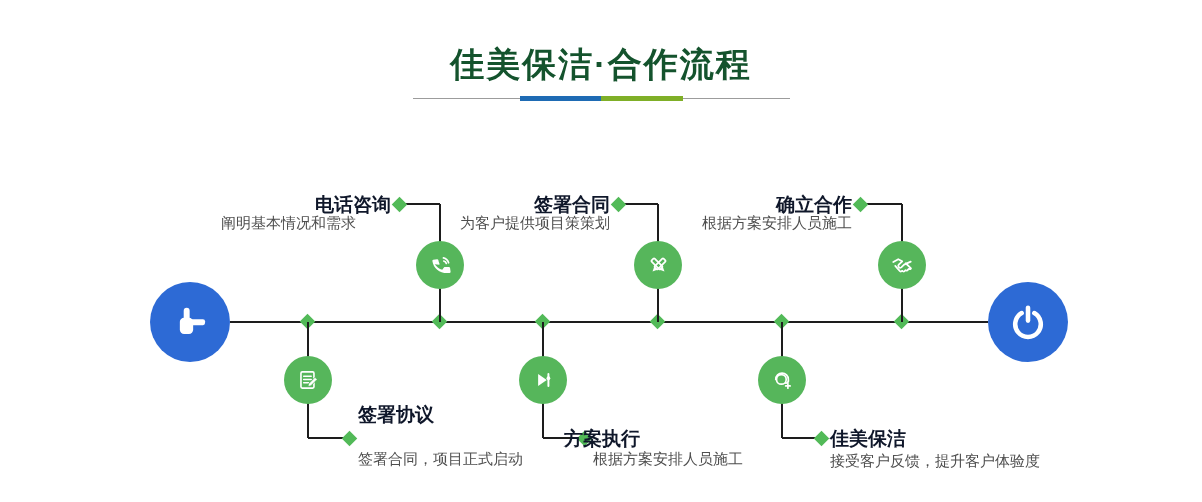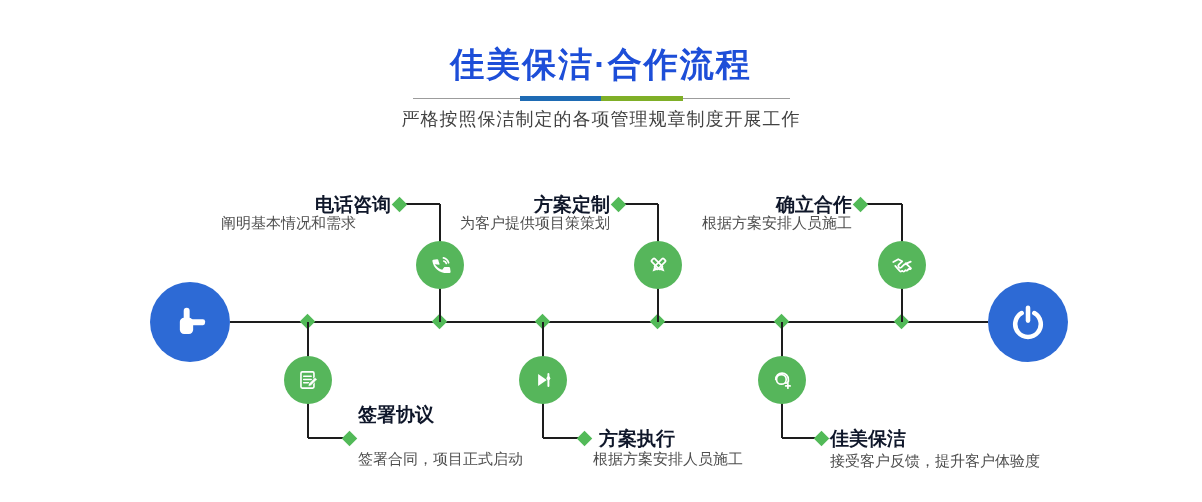--- a/index.html
+++ b/index.html
@@ -12,21 +12,21 @@
     overflow: hidden;
   }
   
   .page-title {
     position: absolute;
     left: 0; right: 0;
     top: 42px;
     text-align: center;
     font-size: 34px;
     font-weight: bold;
-    color: #1d4ed8;
+    color: #14532d;
     letter-spacing: 2px;
   }
   .divider-base {
     position: absolute;
     left: 413px; top: 98px;
     width: 377px; height: 1px;
     background: #9c9c9c;
   }
   .divider-blue {
     position: absolute;
@@ -108,21 +108,20 @@
 </style>
 </head>
 <body>
 
 <div class="canvas">
 
   <div class="page-title">佳美保洁·合作流程</div>
   <div class="divider-base"></div>
   <div class="divider-blue"></div>
   <div class="divider-green"></div>
-  <div class="page-subtitle">严格按照保洁制定的各项管理规章制度开展工作</div>
 
   <div class="main-line"></div>
 
   <div class="end-circle" style="left:150px; top:282px;">
     <span>
       <svg width="42" height="42" viewBox="0 0 24 24">
         <g fill="#ffffff">
           <rect x="6.2" y="9.6" width="7.6" height="9.2" rx="2.4"></rect>
           <rect x="8.4" y="3.8" width="3.4" height="7.4" rx="1.7"></rect>
           <rect x="11.2" y="10.4" width="9.4" height="3.4" rx="1.2"></rect>
@@ -161,21 +160,21 @@
           <path d="M14.9 8a3.2 3.2 0 0 1 2.3 2.2" stroke="#ffffff" stroke-width="1.5" fill="none" stroke-linecap="round"></path>
         </svg>
       </span>
     </div>
   </div>
 
   <div>
     <div class="vline" style="left:657px; top:204px; height:118px;"></div>
     <div class="hline" style="left:618px; top:203px; width:40px;"></div>
     <div class="diamond" style="left:613px; top:199px;"></div>
-    <div class="step-title ta-r" style="right:592px; top:192px;">方案定制</div>
+    <div class="step-title ta-r" style="right:592px; top:192px;">签署合同</div>
     <div class="step-sub ta-r" style="right:592px; top:214px;margin-left:23px;">为客户提供项目策策划</div>
     <div class="step-circle" style="left:634px; top:241px;">
       <span>
         <svg width="27" height="27" viewBox="0 0 24 24">
           <g transform="rotate(45 12 12)">
             <rect x="10.1" y="4.5" width="3.8" height="11" rx="0.8" fill="none" stroke="#ffffff" stroke-width="1.5"></rect>
             <path d="M10.1 15.5 L12 19.5 L13.9 15.5 Z" fill="#ffffff"></path>
           </g>
           <g transform="rotate(-45 12 12)">
             <rect x="10.1" y="4.5" width="3.8" height="11" rx="0.8" fill="none" stroke="#ffffff" stroke-width="1.5"></rect>
@@ -219,21 +218,21 @@
           <path d="M12.5 15.5 l6-6 2 2 -6 6 -2.6.6 z" fill="#ffffff" stroke="#56b65b" stroke-width="0.8"></path>
         </svg>
       </span>
     </div>
   </div>
 
   <div>
     <div class="vline" style="left:542px; top:322px; height:116px;"></div>
     <div class="hline" style="left:543px; top:437px; width:42px;"></div>
     <div class="diamond" style="left:579px; top:433px;"></div>
-    <div class="step-title" style="left:599px; top:426px;">方案执行</div>
+    <div class="step-title" style="left:564px; top:426px;">方案执行</div>
     <div class="step-sub" style="left:593px; top:450px;">根据方案安排人员施工</div>
     <div class="step-circle" style="left:519px; top:356px;">
       <span>
         <svg width="26" height="26" viewBox="0 0 24 24">
           <path d="M7.5 6.5 L15.5 12 L7.5 17.5 Z" fill="#ffffff"></path>
           <path d="M17 6.5 v11" stroke="#ffffff" stroke-width="1.8" stroke-linecap="round"></path>
           <circle cx="17" cy="10.3" r="1.7" fill="#ffffff"></circle>
         </svg>
       </span>
     </div>

